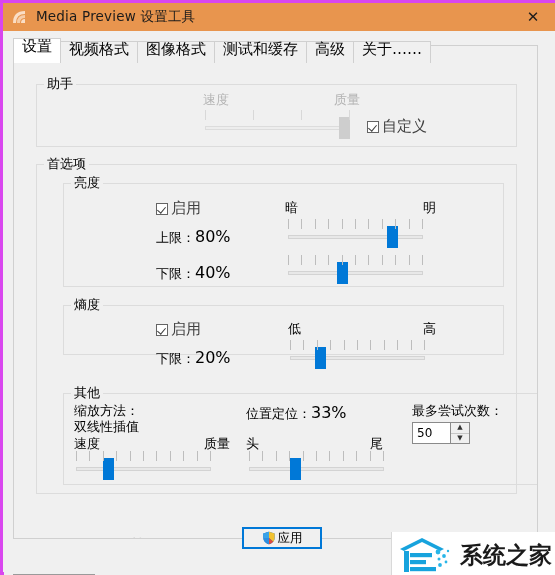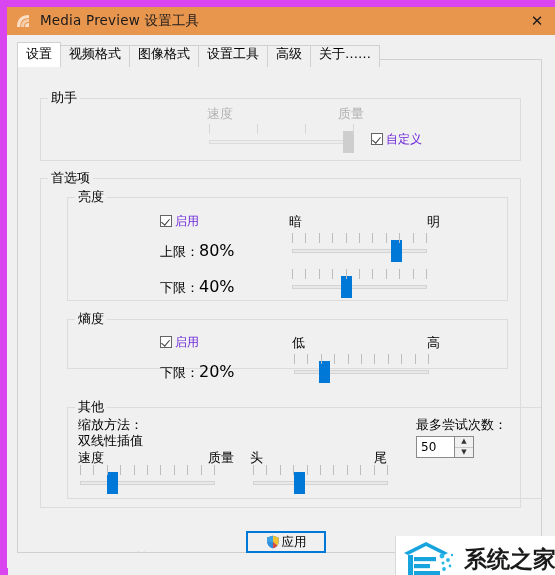--- a/index.html
+++ b/index.html
@@ -16,21 +16,21 @@
     overflow: hidden;
     position: relative;
   }
 
   
   .window {
     position: absolute;
     left: 0; top: 0;
     width: 555px; height: 575px;
     box-sizing: border-box;
-    border: 7px solid #d946ef;
+    border: 3px solid #d946ef;
     background: #f0f0f0;
   }
 
   
   .titlebar {
     position: absolute;
     left: 0; top: 0;
     width: 553px;
     height: 28px;
     background: #e8954e;
@@ -82,40 +82,40 @@
     align-items: flex-end;
     z-index: 3;
   }
   .tab {
     height: 22px;
     box-sizing: border-box;
     border: 1px solid #d0d0d0;
     border-bottom: none;
     background: #f0f0f0;
     display: flex;
-    align-items: flex-end;
-    padding: 7px 8px;
-    font-size: 13px;
+    align-items: flex-start;
+    padding: 0 8px;
+    font-size: 15px;
     color: #000;
     margin-right: -1px;
     white-space: nowrap;
     line-height: 1;
   }
   .tab.active {
     background: #ffffff;
     height: 25px;
     border-color: #d0d0d0;
     position: relative;
     z-index: 4;
   }
 
   
   .tabpanel {
     position: absolute;
-    left: 9px; top: 24px;
+    left: 9px; top: 14px;
     width: 525px;
     height: 494px;
     box-sizing: border-box;
     border: 1px solid #d0d0d0;
     background: #f0f0f0;
     overflow: hidden;
     text-align: right;
   }
 
   
@@ -210,21 +210,21 @@
   }
   .cbox .box::after {
     content: "";
     position: absolute;
     left: 2px; top: 1px;
     width: 4px; height: 7px;
     border: solid #3c3c3c;
     border-width: 0 1.4px 1.4px 0;
     transform: rotate(40deg);
   }
-  .cbox .txt { font-size: 12px; color: #6d28d9; }
+  .cbox .txt { font-size: 15px; color: #404040; }
 
   
   .lbl {
     position: absolute;
     font-size: 13px;
     color: #000;
     white-space: nowrap;
     line-height: 1.15;
   }
   .lbl .pct {
@@ -367,21 +367,21 @@
       <div class="tab active">
         <span>设置</span>
       </div>
       <div class="tab">
         <span>视频格式</span>
       </div>
       <div class="tab">
         <span>图像格式</span>
       </div>
       <div class="tab">
-        <span>设置工具</span>
+        <span>测试和缓存</span>
       </div>
       <div class="tab">
         <span>高级</span>
       </div>
       <div class="tab">
         <span>关于……</span>
       </div>
     </div>
 
     <div class="tabpanel">
@@ -580,20 +580,23 @@
                 <i></i>
                 <i></i>
                 <i></i>
                 <i></i>
                 <i></i>
                 <i></i>
                 <i></i>
             </div>
           </div>
 
+          <div class="lbl" style="left:182px; top:10px;">
+            <span>位置定位：</span><span class="pct">33%</span>
+          </div>
 
           <div class="endlabel" style="left:182px; top:43px;">头</div>
           <div class="endlabel" style="left:306px; top:43px;">尾</div>
 
           <div class="slider" style="left:185px; top:62px; width:135px;">
             <div class="ticks top">
               <i></i>
                 <i></i>
                 <i></i>
                 <i></i>

